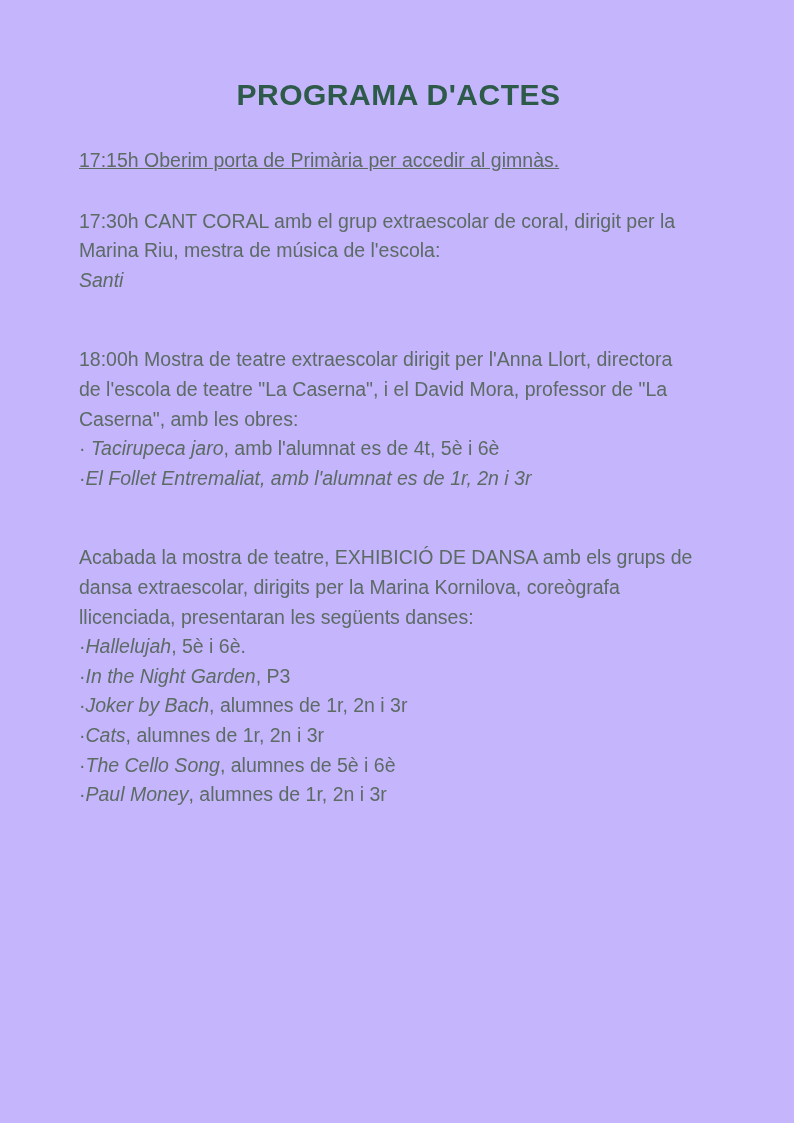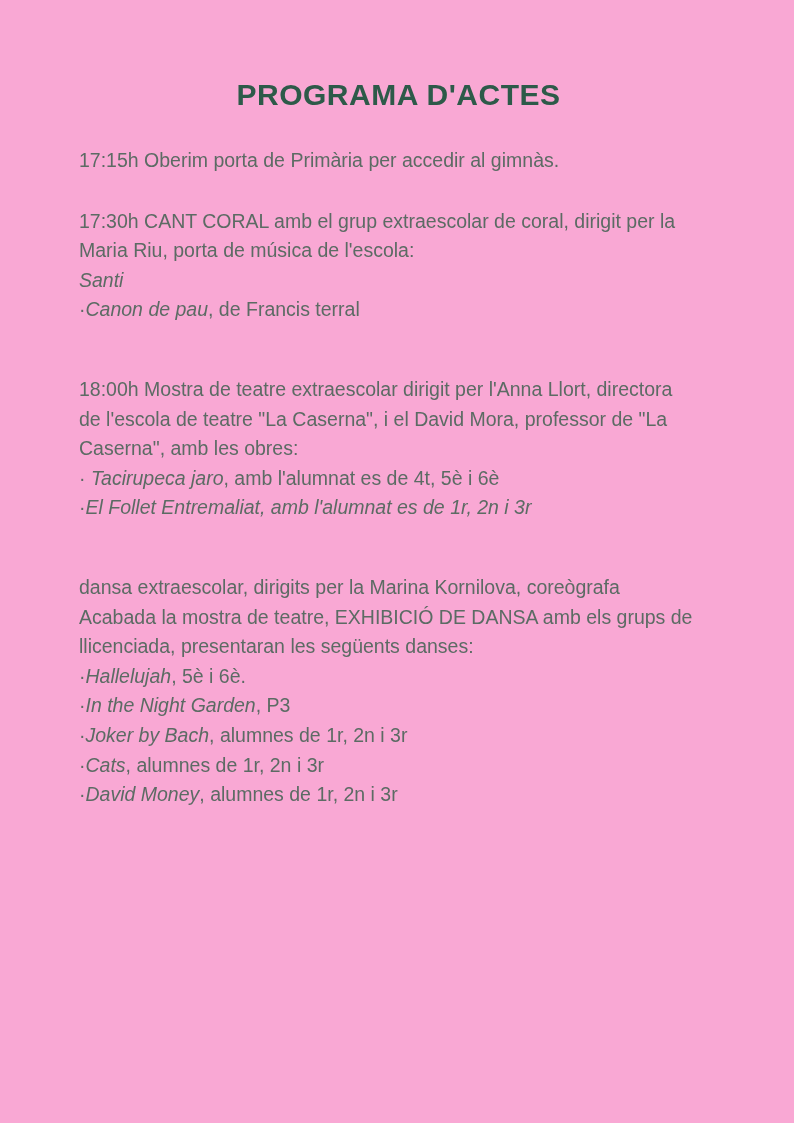--- a/index.html
+++ b/index.html
@@ -11,21 +11,21 @@
     width: 794px;
     height: 1123px;
     font-family: "Liberation Sans", sans-serif;
     overflow: hidden;
   }
   .page {
     box-sizing: border-box;
     width: 794px;
     height: 1123px;
     padding: 78px 76px 0 79px;
-    background: #f9a8d4;
+    background: #c4b5fd;
   }
   .doc-title {
     margin: 0 0 34px 0;
     text-align: center;
     font-size: 30px;
     font-weight: 800;
     letter-spacing: 0.5px;
     color: #2d5a49;
     font-stretch: condensed;
   }
@@ -33,20 +33,21 @@
     color: #5c6b64;
     font-size: 19.5px;
     font-weight: 300;
     line-height: 29.6px;
   }
   .doc-block {
     margin: 0 0 50px 0;
   }
   .doc-block:first-of-type {
     margin-bottom: 31px;
+    text-decoration: underline;
   }
   .doc-block:last-of-type {
     margin-bottom: 0;
   }
   .text-line {
     white-space: pre-wrap;
   }
   .seg-italic {
     font-style: italic;
   }
@@ -55,35 +56,35 @@
 <body>
 
 <div class="page">
   <h1 class="doc-title">PROGRAMA D'ACTES</h1>
   <div class="doc-body" id="doc-body">
       <section class="doc-block">
         <div class="text-line"><span class="seg-regular">17:15h Oberim porta de Primària per accedir al gimnàs.</span></div>
       </section>
       <section class="doc-block">
         <div class="text-line"><span class="seg-regular">17:30h CANT CORAL amb el grup extraescolar de coral, dirigit per la</span></div>
-        <div class="text-line"><span class="seg-regular">Maria Riu, porta de música de l'escola:</span></div>
+        <div class="text-line"><span class="seg-regular">Marina Riu, mestra de música de l'escola:</span></div>
         <div class="text-line"><span class="seg-italic">Santi</span></div>
-        <div class="text-line"><span class="seg-regular">·</span><span class="seg-italic">Canon de pau</span><span class="seg-regular">, de Francis terral</span></div>
       </section>
       <section class="doc-block">
         <div class="text-line"><span class="seg-regular">18:00h Mostra de teatre extraescolar dirigit per l'Anna Llort, directora</span></div>
         <div class="text-line"><span class="seg-regular">de l'escola de teatre "La Caserna", i el David Mora, professor de "La</span></div>
         <div class="text-line"><span class="seg-regular">Caserna", amb les obres:</span></div>
         <div class="text-line"><span class="seg-regular">· </span><span class="seg-italic">Tacirupeca jaro</span><span class="seg-regular">, amb l'alumnat es de 4t, 5è i 6è</span></div>
         <div class="text-line"><span class="seg-regular">·</span><span class="seg-italic">El Follet Entremaliat, amb l'alumnat es de 1r, 2n i 3r</span></div>
       </section>
       <section class="doc-block">
+        <div class="text-line"><span class="seg-regular">Acabada la mostra de teatre, EXHIBICIÓ DE DANSA amb els grups de</span></div>
         <div class="text-line"><span class="seg-regular">dansa extraescolar, dirigits per la Marina Kornilova, coreògrafa</span></div>
-        <div class="text-line"><span class="seg-regular">Acabada la mostra de teatre, EXHIBICIÓ DE DANSA amb els grups de</span></div>
         <div class="text-line"><span class="seg-regular">llicenciada, presentaran les següents danses:</span></div>
         <div class="text-line"><span class="seg-regular">·</span><span class="seg-italic">Hallelujah</span><span class="seg-regular">, 5è i 6è.</span></div>
         <div class="text-line"><span class="seg-regular">·</span><span class="seg-italic">In the Night Garden</span><span class="seg-regular">, P3</span></div>
         <div class="text-line"><span class="seg-regular">·</span><span class="seg-italic">Joker by Bach</span><span class="seg-regular">, alumnes de 1r, 2n i 3r</span></div>
         <div class="text-line"><span class="seg-regular">·</span><span class="seg-italic">Cats</span><span class="seg-regular">, alumnes de 1r, 2n i 3r</span></div>
-        <div class="text-line"><span class="seg-regular">·</span><span class="seg-italic">David Money</span><span class="seg-regular">, alumnes de 1r, 2n i 3r</span></div>
+        <div class="text-line"><span class="seg-regular">·</span><span class="seg-italic">The Cello Song</span><span class="seg-regular">, alumnes de 5è i 6è</span></div>
+        <div class="text-line"><span class="seg-regular">·</span><span class="seg-italic">Paul Money</span><span class="seg-regular">, alumnes de 1r, 2n i 3r</span></div>
       </section>
     </div>
 </div>
 
 </body></html>

